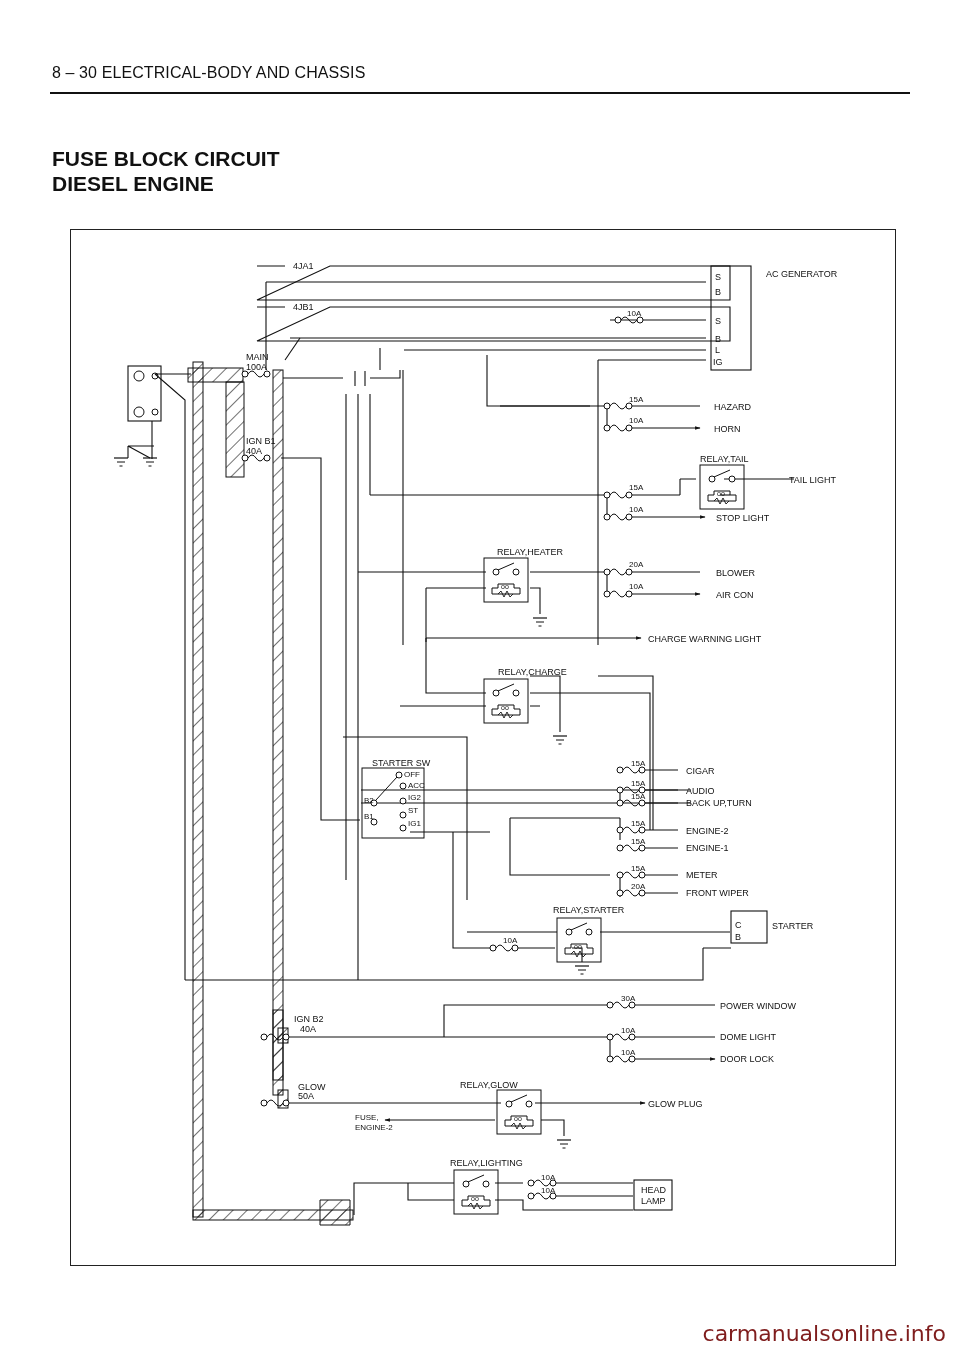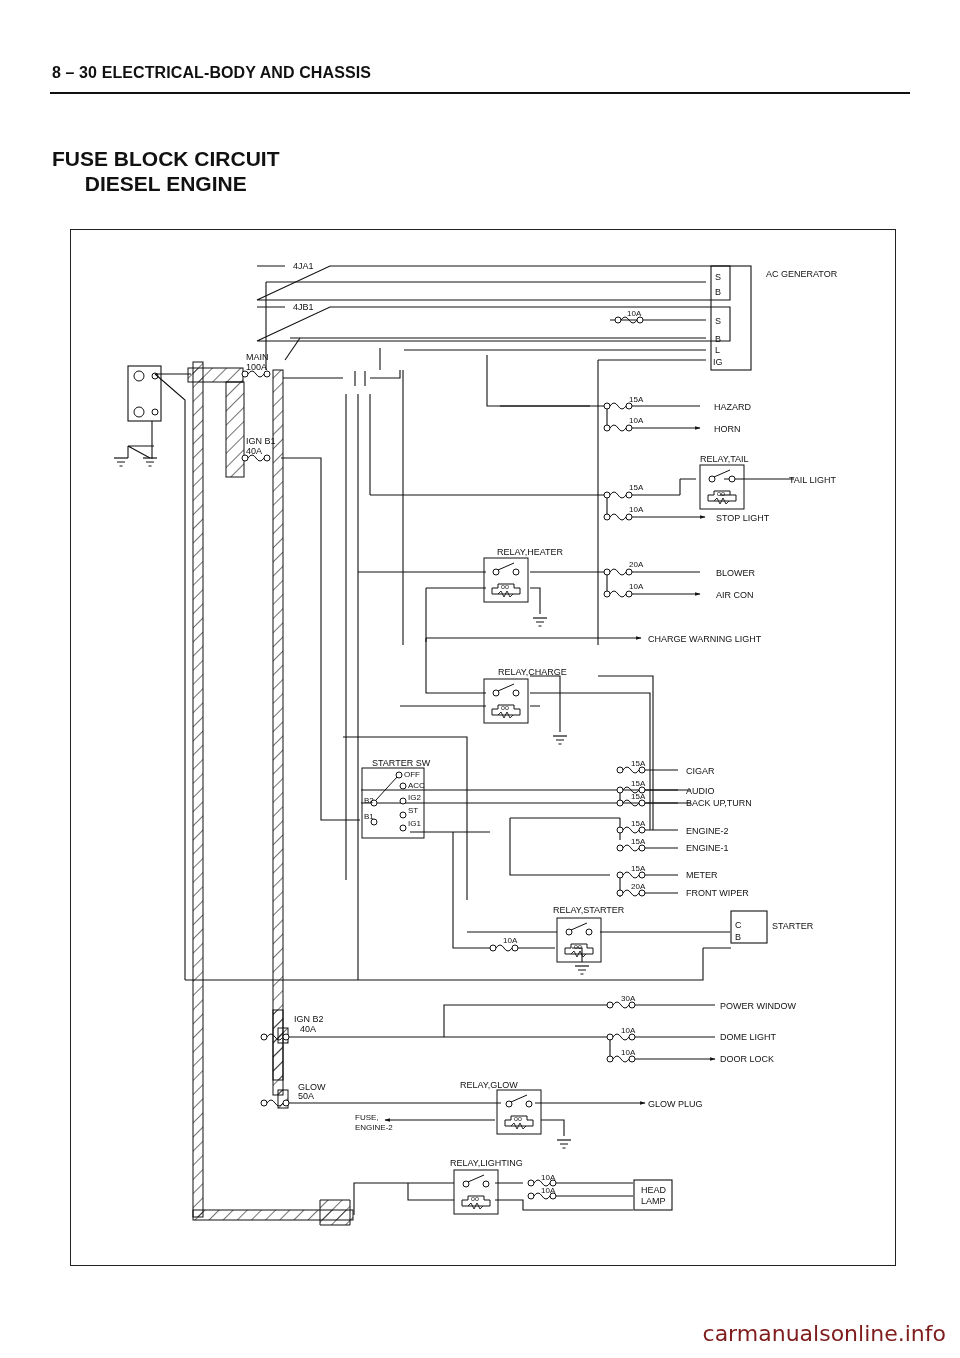--- a/index.html
+++ b/index.html
@@ -1,19 +1,19 @@
 <!DOCTYPE html>
 <html><head>
 <meta charset="utf-8">
 <style>
   html, body { margin:0; padding:0; background:#ffffff; }
   body { width:960px; height:1358px; position:relative; overflow:hidden; font-family:"Liberation Sans", sans-serif; color:#111; }
-  .hdr { position:absolute; left:52px; top:64px; font-size:16px; font-weight:bold; letter-spacing:0.1px; }
+  .hdr { position:absolute; left:52px; top:64px; font-size:16px; font-weight:normal; letter-spacing:0.1px; }
   .hdr-rule { position:absolute; left:50px; top:92px; width:860px; height:2px; background:#111; }
-  .title { position:absolute; left:52px; top:146px; font-size:21px; font-weight:bold; line-height:25px;text-align:center; }
+  .title { position:absolute; left:52px; top:146px; font-size:21px; font-weight:bold; line-height:25px; }
   .frame { position:absolute; left:70px; top:229px; width:826px; height:1037px; border:1.5px solid #222; box-sizing:border-box; }
   svg.diagram { position:absolute; left:0; top:0; }
   svg text { font-family:"Liberation Sans", sans-serif; fill:#111; }
   .lbl { font-size:9px; }
   .lbl-sm { font-size:8px; }
   .watermark { position:absolute; right:14px; bottom:12px; font-size:22px; color:#7f1d1d; font-family:"DejaVu Sans", sans-serif; }
 </style>
 </head>
 <body>
 

